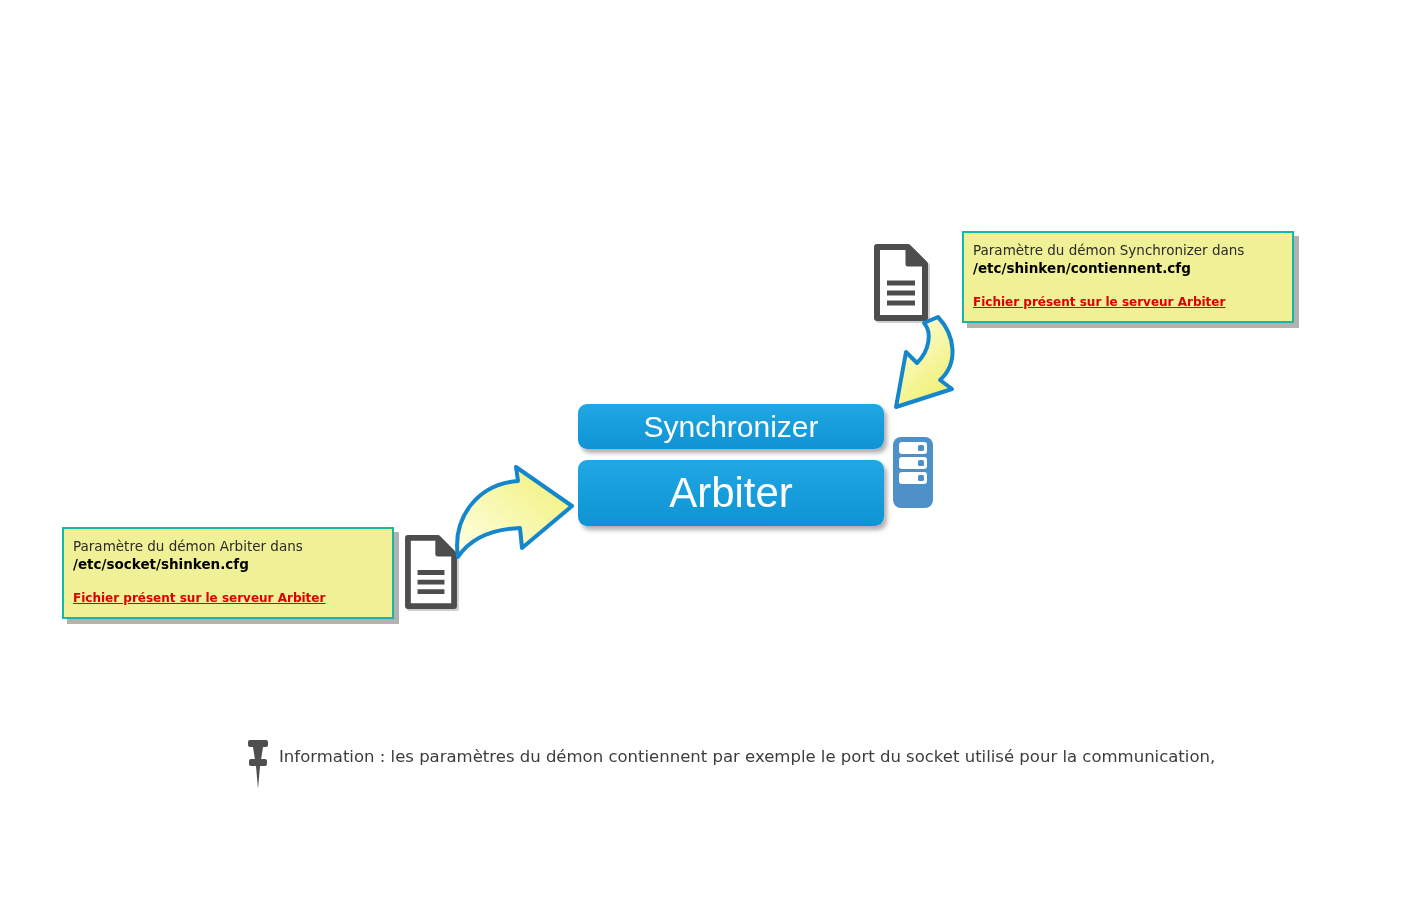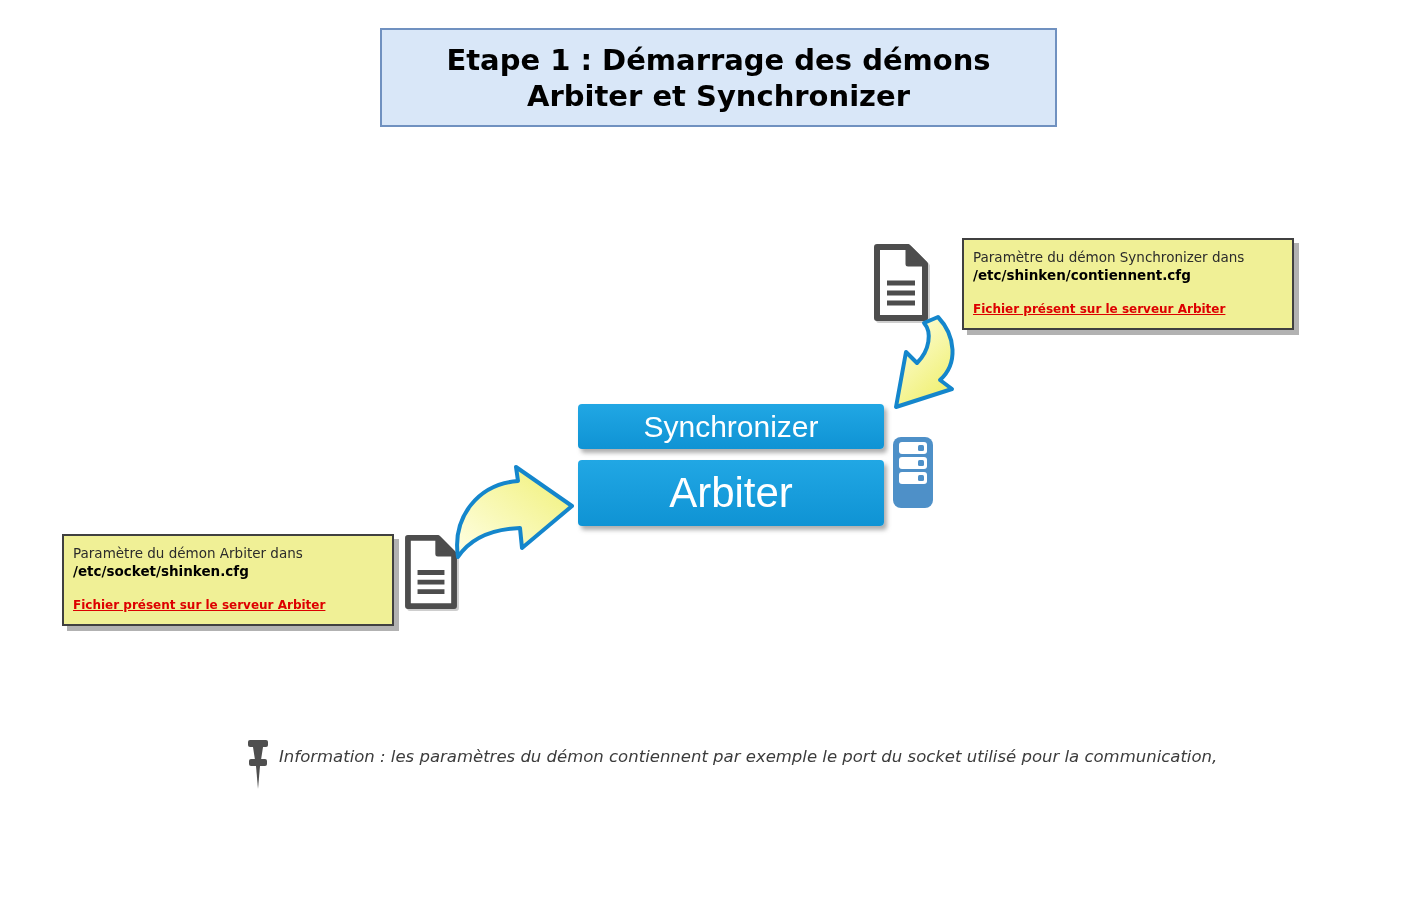--- a/index.html
+++ b/index.html
@@ -9,59 +9,55 @@
   }
   
   .title-box{
     position:absolute;left:380px;top:28px;width:673px;height:95px;
     background:#d9e7f8;border:2px solid #7091c0;
     display:flex;flex-direction:column;align-items:center;justify-content:center;
     font-weight:bold;font-size:29px;line-height:36px;color:#000;text-align:center;
   }
   
   .note{
-    position:absolute;width:310px;background:#f0f096;border:2px solid #404040;
+    position:absolute;width:310px;background:#f0f096;border:2px solid #14b8a6;
     box-shadow:5px 5px 0 rgba(145,145,145,.7);
-    padding:8px 9px 10px 9px;font-size:13.5px;line-height:18px;color:#2b2b2b;margin-top:7px;
+    padding:8px 9px 10px 9px;font-size:13.5px;line-height:18px;color:#2b2b2b;
   }
   .note .path-line{font-weight:bold;color:#000;}
   .note .link{
     display:inline-block;margin-top:16px;font-weight:bold;color:#dd0000;
     text-decoration:underline;font-size:12px;cursor:pointer;white-space:nowrap;
   }
   #note-sync{left:962px;top:231px;}
   #note-arbiter{left:62px;top:527px;}
   
   .daemon-btn{
-    position:absolute;left:578px;width:306px;border-radius:4px;
+    position:absolute;left:578px;width:306px;border-radius:9px;
     background:linear-gradient(180deg,#21a7e4 0%,#0f93d4 100%);
     color:#fff;display:flex;align-items:center;justify-content:center;
     box-shadow:3px 4px 4px rgba(110,110,110,.55);
     font-family:"Liberation Sans",sans-serif;border:none;cursor:default;
   }
   #btn-sync{top:404px;height:45px;font-size:30px;}
   #btn-arbiter{top:460px;height:66px;font-size:42px;}
   
   .abs{position:absolute;}
   .doc-shadow{filter:drop-shadow(2px 2px 0 rgba(165,165,165,.55));}
   
   .info-text{
-    position:absolute;left:279px;top:745px;font-style:italic;
+    position:absolute;left:279px;top:745px;
     font-size:16.5px;line-height:24px;color:#3c3c3c;white-space:nowrap;
   }
 </style>
 </head>
 <body>
 
 <div class="canvas">
 
-  <div class="title-box">
-    <span>Etape 1 : Démarrage des démons</span>
-    <span>Arbiter et Synchronizer</span>
-  </div>
 
   <div class="note" id="note-sync">
     <div>Paramètre du démon Synchronizer dans</div>
     <div class="path-line">/etc/shinken/contiennent.cfg</div>
     <span class="link">Fichier présent sur le serveur Arbiter</span>
   </div>
 
   <svg class="abs doc-shadow" style="left:871px;top:244px" width="60" height="77" viewBox="0 0 60 77">
     <path d="M6 3 H37 L54 20 V74 H6 Z" fill="#ffffff" stroke="#4d4d4d" stroke-width="6" stroke-linejoin="round"></path>
     <path d="M37 3 L37 20 L54 20 Z" fill="#4d4d4d" stroke="#4d4d4d" stroke-width="5" stroke-linejoin="round"></path>

